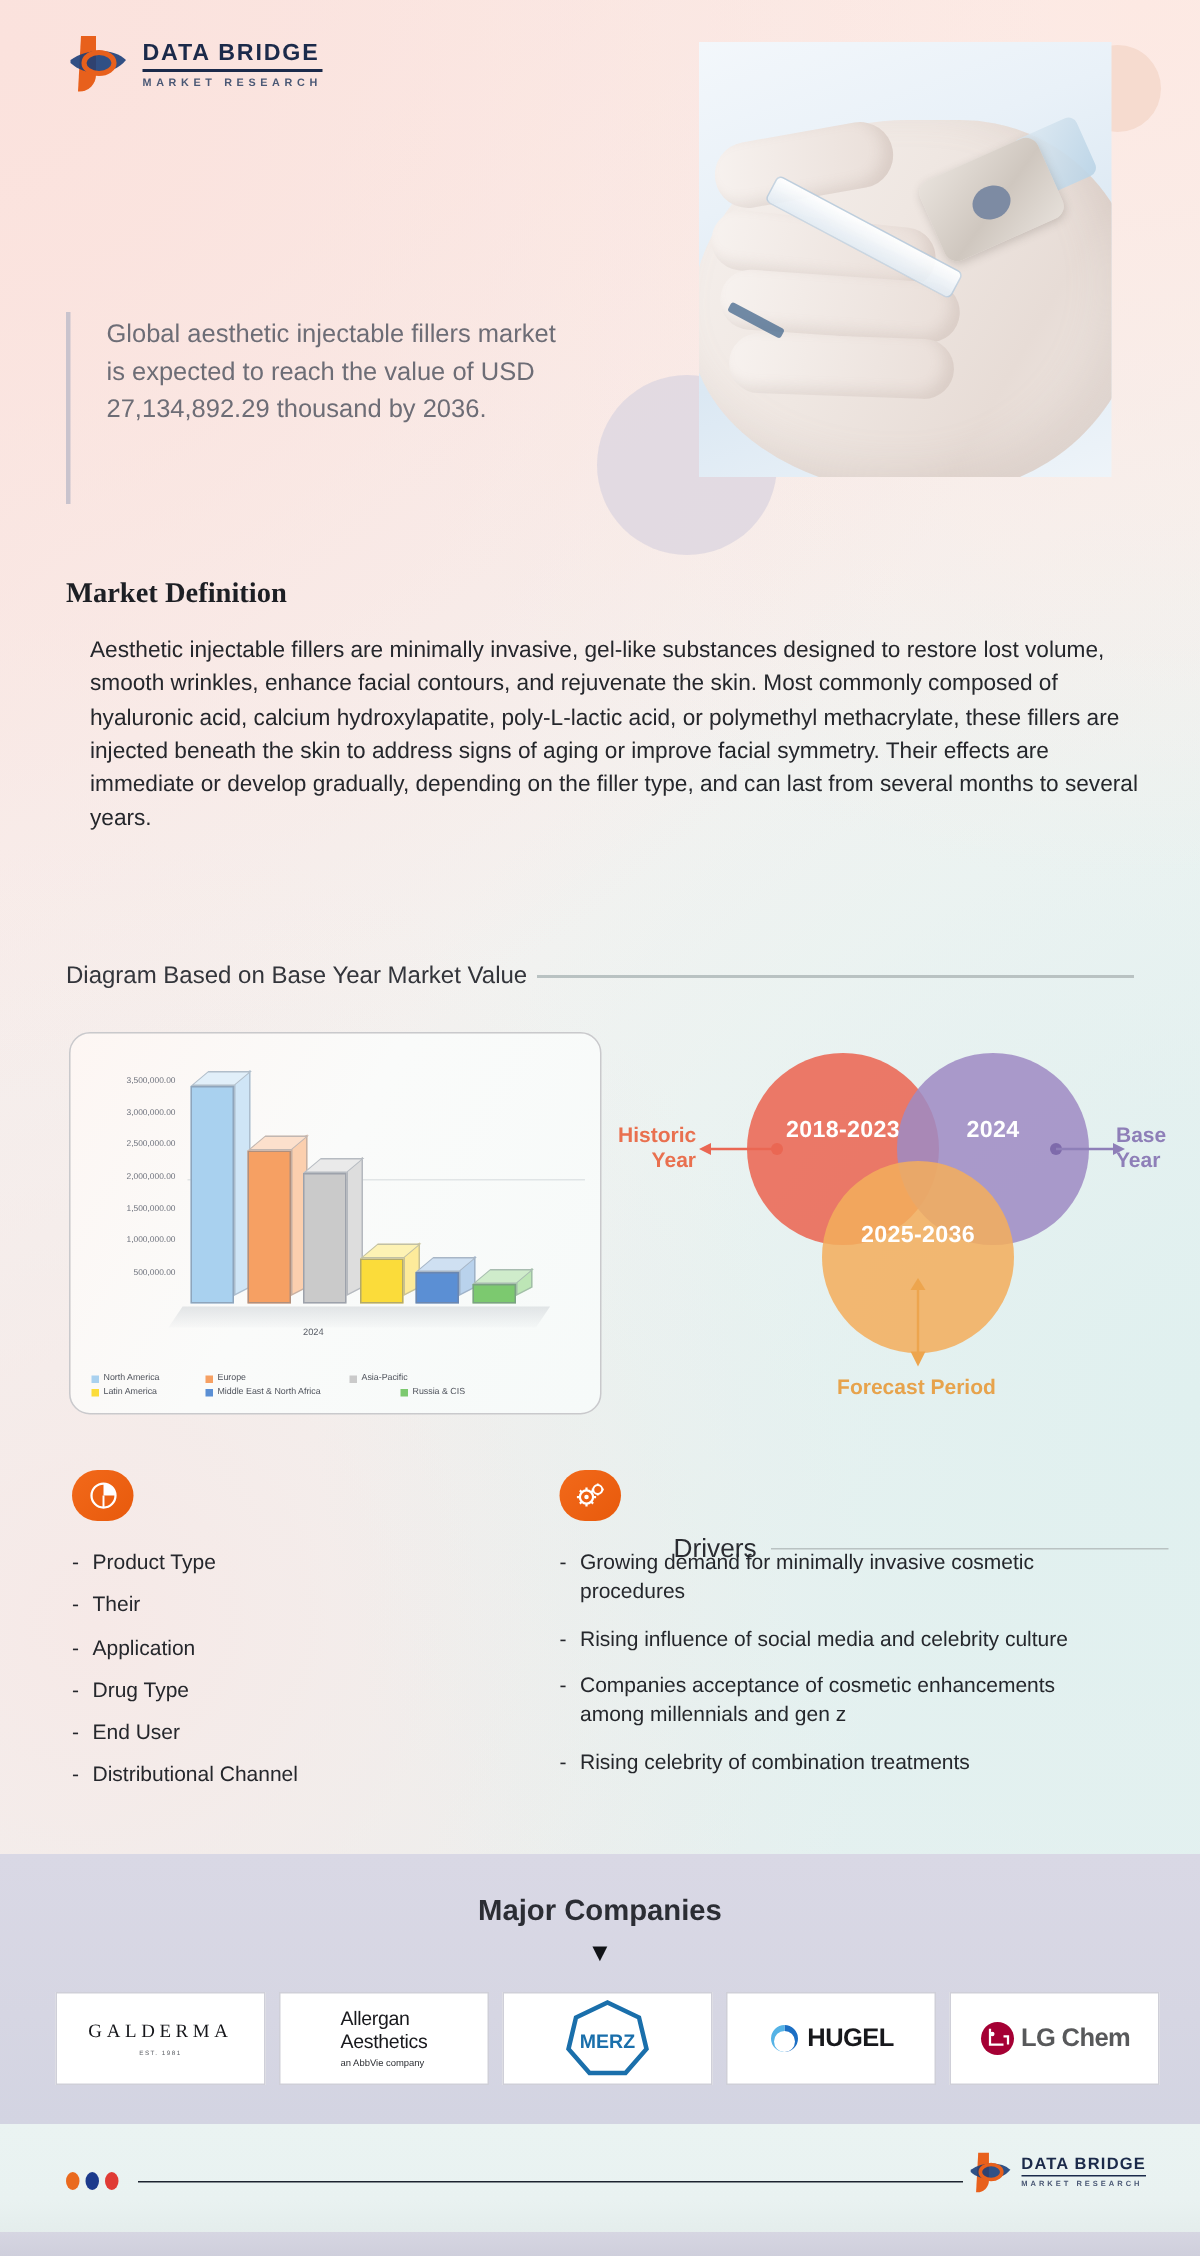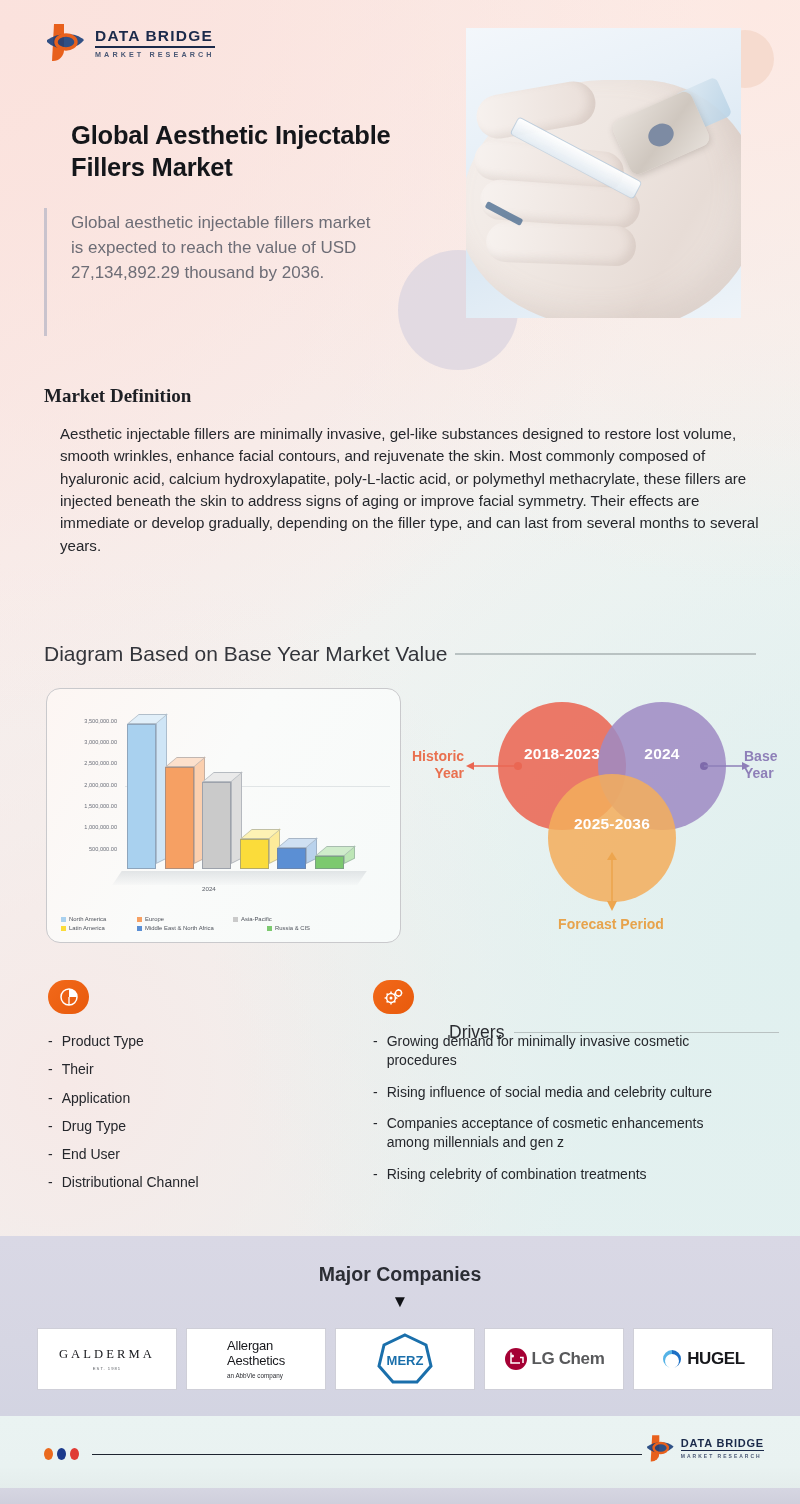--- a/index.html
+++ b/index.html
@@ -93,21 +93,21 @@
 
   
   .md-title { position:absolute; left:44px; top:385px; font-size:19px; font-weight:700; color:#1d1f24;font-family:Liberation Serif, serif; }
   .md-body  {
     position:absolute; left:60px; top:423px; width:712px;
     font-size:15.1px; line-height:1.48; color:#25272c;
   }
 
   
   .sec-head { position:absolute; left:44px; top:642px; display:flex; align-items:center; width:712px; }
-  .sec-head-txt { font-size:21px; color:#33353b; white-space:nowrap; }
+  .sec-head-txt { font-size:16px; color:#33353b; white-space:nowrap; }
   .sec-head-line { flex:1; height:1.4px; background:#b9c2c2; margin-left:7px; }
 
   
   .chart-card {
     position:absolute; left:46px; top:688px; width:355px; height:255px;
     border:1px solid #c9c9cc; border-radius:14px;
     background:linear-gradient(120deg,#fdf6f3 0%,#fafbfa 45%,#f6faf9 100%);
   }
   .chart-inner { position:absolute; inset:0; }
   .y-lab {
@@ -232,21 +232,20 @@
     <div class="finger f1"></div>
     <div class="finger f2"></div>
     <div class="finger f3"></div>
     <div class="vial-neck"></div>
     <div class="vial"></div>
     <div class="vial-cap"></div>
     <div class="syringe"></div>
     <div class="syringe-tip"></div>
   </div>
 
-  <div class="h-title">Global Aesthetic Injectable Fillers Market</div>
   <div class="quote-bar"></div>
   <div class="h-sub">Global aesthetic injectable fillers market is expected to reach the value of USD 27,134,892.29 thousand by 2036.</div>
 
   <div class="md-title">Market Definition</div>
   <div class="md-body">Aesthetic injectable fillers are minimally invasive, gel-like substances designed to restore lost volume, smooth wrinkles, enhance facial contours, and rejuvenate the skin. Most commonly composed of hyaluronic acid, calcium hydroxylapatite, poly-L-lactic acid, or polymethyl methacrylate, these fillers are injected beneath the skin to address signs of aging or improve facial symmetry. Their effects are immediate or develop gradually, depending on the filler type, and can last from several months to several years.</div>
 
   <div class="sec-head">
     <span class="sec-head-txt">Diagram Based on Base Year Market Value</span>
     <span class="sec-head-line"></span>
   </div>
@@ -458,37 +457,37 @@
         <div class="a2">an AbbVie company</div>
       </div>
     </div>
     <div class="mc-box">
       <svg width="62" height="56" viewBox="0 0 62 56">
         <polygon points="31,4 52,14 57,35 43,51 19,51 5,35 10,14" fill="none" stroke="#1a6fab" stroke-width="3"></polygon>
         <text x="31" y="34" text-anchor="middle" font-family="Liberation Sans, sans-serif" font-size="13" font-weight="700" fill="#1a6fab" id="merz-text">MERZ</text>
       </svg>
     </div>
     <div class="mc-box">
+      <div class="lg-hugel">
+        <svg width="22" height="22" viewBox="0 0 22 22">
+          <path d="M11 2 A9 9 0 0 1 20 11 A9 9 0 0 1 11 20 A7 7 0 0 0 11 6 Z" fill="#1c6fc4"></path>
+          <path d="M11 2 A9 9 0 0 0 2 11 A9 9 0 0 0 11 20 A7 7 0 0 1 11 6 Z" fill="#55b3e6"></path>
+        </svg>
+        <span class="ht">HUGEL</span>
+      </div>
+    </div>
+    <div class="mc-box">
       <div class="lg-lg">
         <svg width="24" height="24" viewBox="0 0 24 24">
           <circle cx="12" cy="12" r="11" fill="#a50034"></circle>
           <circle cx="8.5" cy="9" r="1.5" fill="#fff"></circle>
           <path d="M7 5.5 V16 H16" stroke="#fff" stroke-width="1.5" fill="none"></path>
           <path d="M16 10.5 H19 V16" stroke="#fff" stroke-width="1.5" fill="none"></path>
         </svg>
         <span class="lt">LG Chem</span>
-      </div>
-    </div>
-    <div class="mc-box">
-      <div class="lg-hugel">
-        <svg width="22" height="22" viewBox="0 0 22 22">
-          <path d="M11 2 A9 9 0 0 1 20 11 A9 9 0 0 1 11 20 A7 7 0 0 0 11 6 Z" fill="#1c6fc4"></path>
-          <path d="M11 2 A9 9 0 0 0 2 11 A9 9 0 0 0 11 20 A7 7 0 0 1 11 6 Z" fill="#55b3e6"></path>
-        </svg>
-        <span class="ht">HUGEL</span>
       </div>
     </div>
   </div>
 
   <div class="footer"></div>
   <div class="foot-dots" id="foot-dots">
       <span class="fdot" style="background: rgb(234, 106, 30);"></span>
       <span class="fdot" style="background: rgb(27, 58, 140);"></span>
       <span class="fdot" style="background: rgb(224, 59, 53);"></span>
     </div>

